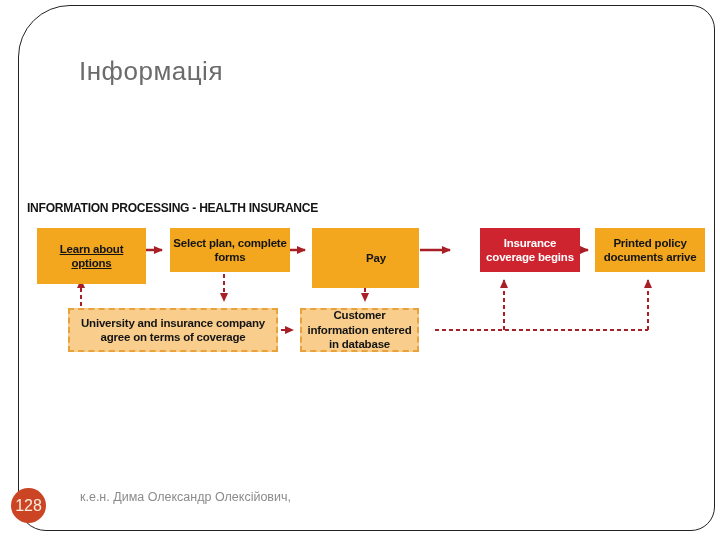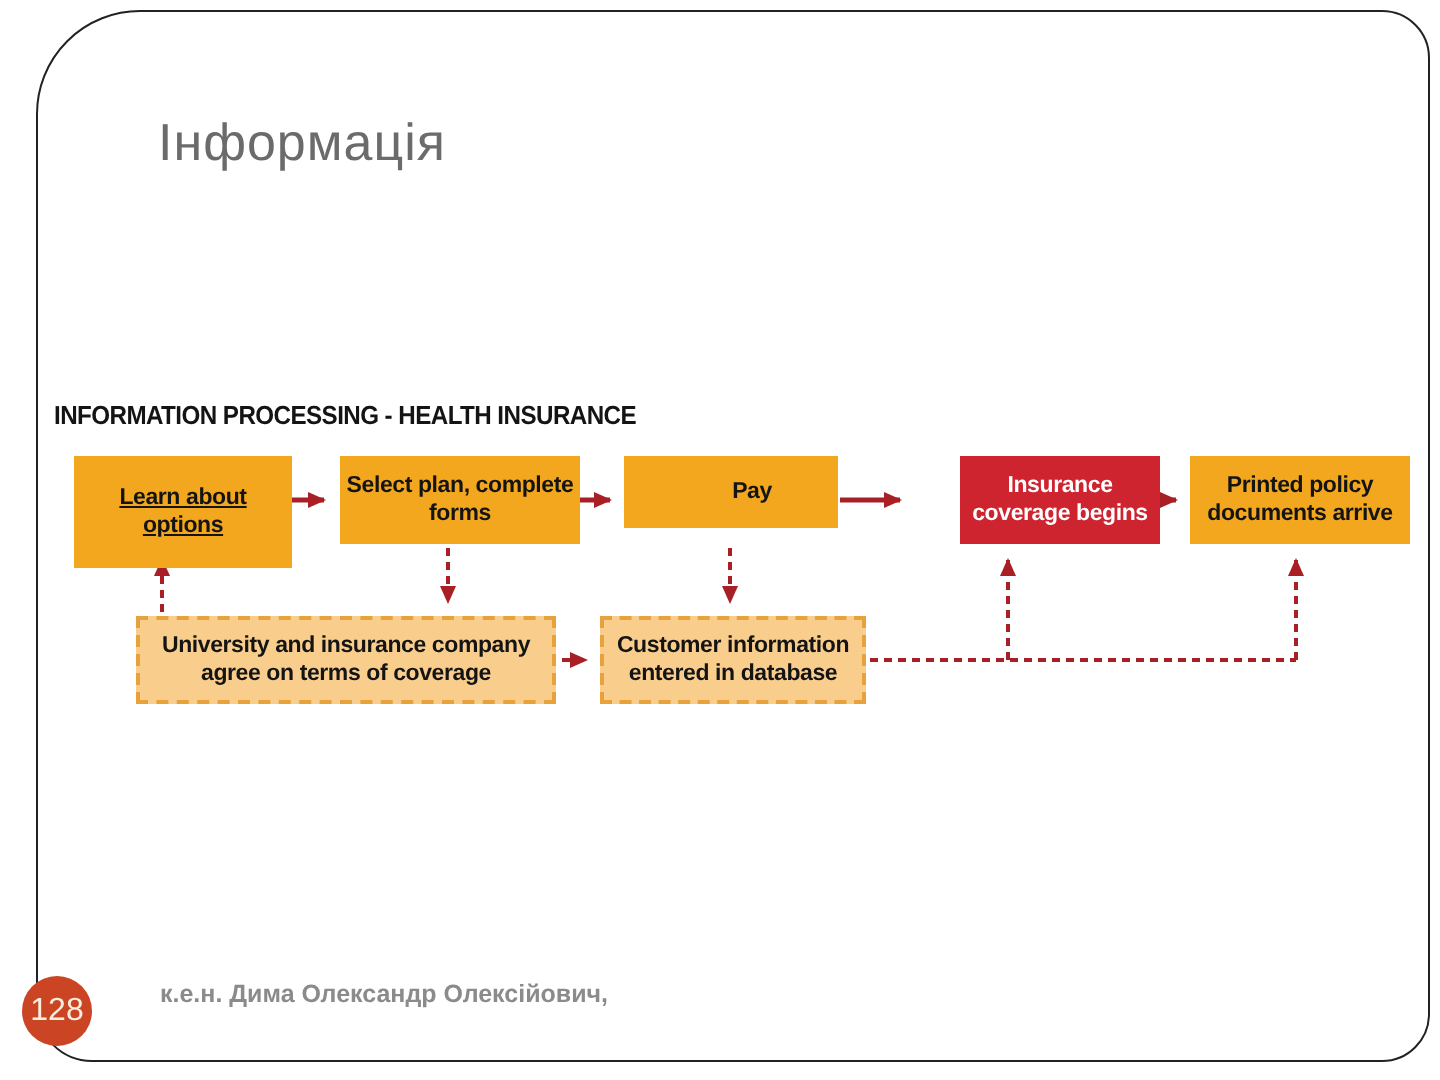--- a/index.html
+++ b/index.html
@@ -27,36 +27,36 @@
     color:#141414;letter-spacing:-.2px;padding:2px 3px;
   }
   .pstep{background:var(--step-fill,#F2A71E);}
   .pstep.highlight{background:var(--highlight-fill,#CE2430);color:#ffffff;}
   .sstep{
     background:var(--support-fill,#F9CE8D);
     border:2px dashed var(--support-border,#E8A23B);
   }
   #step-learn   {left:37px; top:228px;width:109px;height:56px;text-decoration:underline;}
   #step-select  {left:170px;top:228px;width:120px;height:44px;}
-  #step-pay     {left:312px;top:228px;width:107px;height:36px;padding-left:24px;}
+  #step-pay     {left:312px;top:228px;width:107px;height:60px;padding-left:24px;}
   #step-coverage{left:480px;top:228px;width:100px;height:44px;}
   #step-printed {left:595px;top:228px;width:110px;height:44px;}
   #support-university{left:48px; top:308px;width:210px;height:44px;margin-left:20px;}
-  #support-customer  {left:300px;top:308px;width:133px;height:44px;}
+  #support-customer  {left:300px;top:308px;width:119px;height:44px;}
   .flow-arrows{position:absolute;left:0;top:0;width:720px;height:540px;pointer-events:none;}
   .arrow-line{stroke:var(--arrow,#A81F25);stroke-width:2.5;fill:none;}
   .arrow-line.dashed{stroke-width:2;stroke-dasharray:4 3;}
   .page-circle{
     position:absolute;left:11px;top:488px;width:35px;height:35px;border-radius:50%;
     background:#cb4524;color:#f7eede;display:flex;align-items:center;justify-content:center;
     font-size:16px;
   }
   .footer-credit{
     position:absolute;left:80px;top:489px;
-    font-size:12.5px;color:#8b8b8b;line-height:17px;font-weight:bold;
+    font-size:12.5px;color:#8b8b8b;line-height:17px;
   }
 </style>
 </head>
 <body>
 
 <div class="slide-frame"></div>
 
 <div class="slide-title">Інформація</div>
 
 <div class="diagram-heading">INFORMATION PROCESSING - HEALTH INSURANCE</div>

